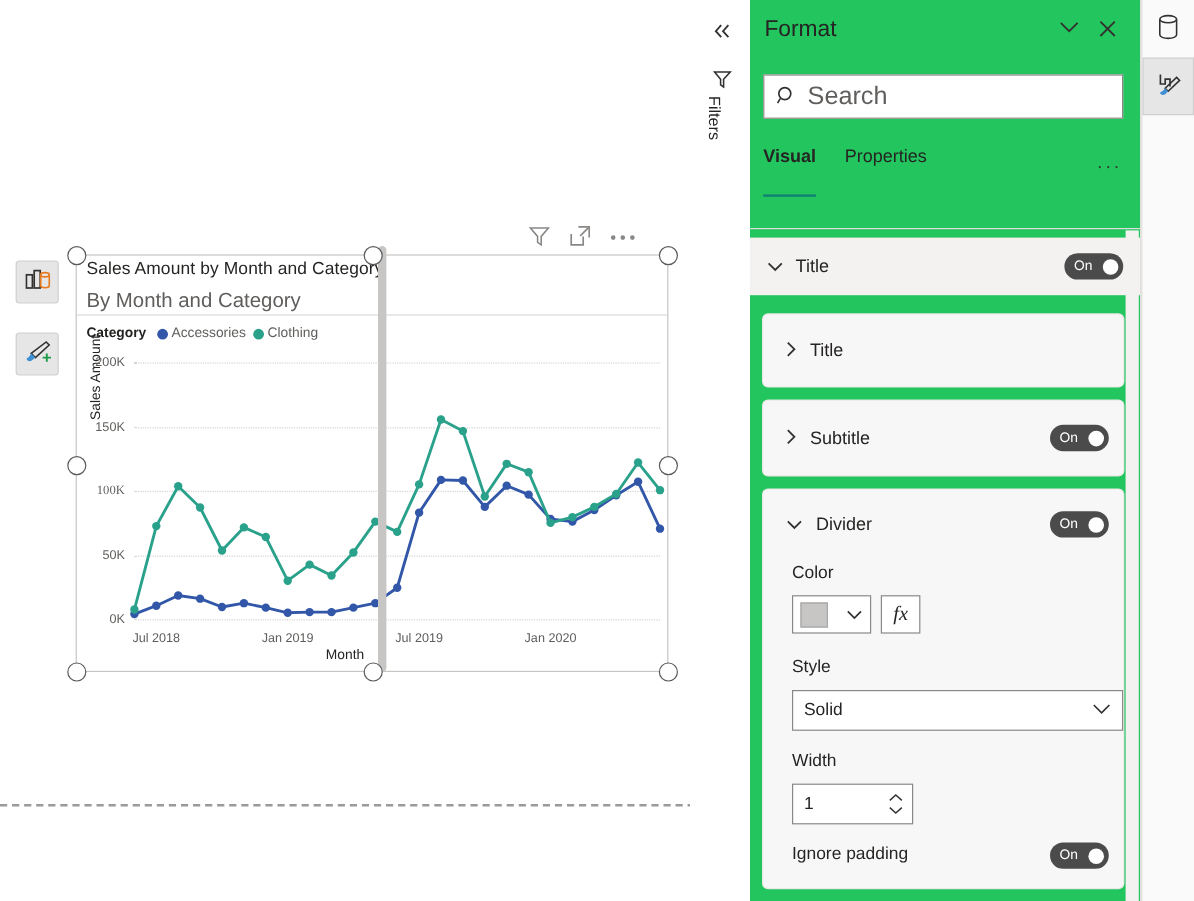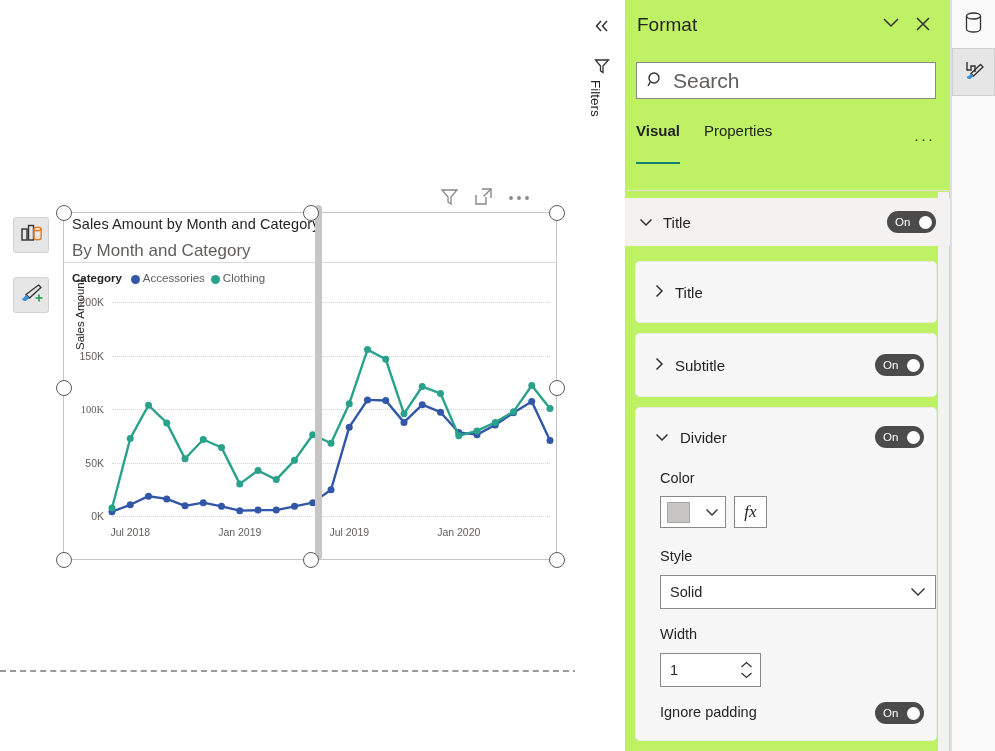--- a/index.html
+++ b/index.html
@@ -54,21 +54,21 @@
   #vis-divider{
     position:absolute;left:64px;top:262px;width:492px;height:1px;
     background:#d9d9d9;
   }
   
   #legend{
     position:absolute;left:72px;top:272px;
     display:flex;align-items:center;gap:6px;font-size:11.5px;
   }
   #legend .lg-title{font-weight:bold;color:#252423;margin-right:3px;}
-  #legend .lg-item{display:flex;align-items:flex-end;gap:3px;color:#605e5c;}
+  #legend .lg-item{display:flex;align-items:center;gap:3px;color:#605e5c;}
   #legend .dot{width:9px;height:9px;border-radius:50%;display:inline-block;}
 
   #plot-wrap{position:absolute;left:64px;top:290px;width:492px;height:268px;}
   .ytick{
     position:absolute;right:0;font-size:10.5px;color:#605e5c;
     text-align:right;width:40px;transform:translateY(-50%);
   }
   .gridline{position:absolute;height:0;border-top:1px dotted #d4d4d4;}
   #ylabel{
     position:absolute;left:74px;top:350px;
@@ -90,21 +90,21 @@
     background:#fff;border-right:1px solid #e1dfdd;
   }
   #filters-text{
     position:absolute;left:9px;top:80px;
     font-size:13.5px;color:#252423;
     writing-mode:vertical-rl;
   }
   
   #format-pane{
     position:absolute;left:625px;top:0;width:326px;height:751px;
-    background:#bef264;border-right:1px solid #e1dfdd;
+    background:#22c55e;border-right:1px solid #e1dfdd;
     box-sizing:border-box;overflow:hidden;
   }
   #fmt-header{
     position:absolute;left:0;top:0;width:326px;height:50px;
   }
   #fmt-title{
     position:absolute;left:12px;top:14px;font-size:19px;color:#252423;
   }
   #fmt-collapse{position:absolute;left:256px;top:16px;}
   #fmt-close{position:absolute;left:290px;top:16px;}
@@ -333,20 +333,21 @@
         <circle cx="431.25" cy="132.38" r="3.5" fill="#2aa18a"></circle>
         <circle cx="449.50" cy="121.67" r="3.5" fill="#2aa18a"></circle>
         <circle cx="467.75" cy="95.46" r="3.5" fill="#2aa18a"></circle>
         <circle cx="486.00" cy="118.47" r="3.5" fill="#2aa18a"></circle>
       </svg>
       <div class="xtick" style="left: 66.25px; top: 236px;">Jul 2018</div>
       <div class="xtick" style="left: 175.75px; top: 236px;">Jan 2019</div>
       <div class="xtick" style="left: 285.25px; top: 236px;">Jul 2019</div>
       <div class="xtick" style="left: 394.75px; top: 236px;">Jan 2020</div>
     </div>
+  <div id="xlabel" style="width:575px;">Month</div>
 </div>
 
 <div id="filters-rail">
   <span style="position:absolute;left:14px;top:18px;">
     <svg width="18" height="16" viewBox="0 0 18 16">
       <path d="M8 3 L3.5 8 L8 13 M14 3 L9.5 8 L14 13" fill="none" stroke="#323130" stroke-width="1.5"></path>
     </svg>
   </span>
   <span style="position:absolute;left:15px;top:58px;">
     <svg width="16" height="16" viewBox="0 0 16 16">

